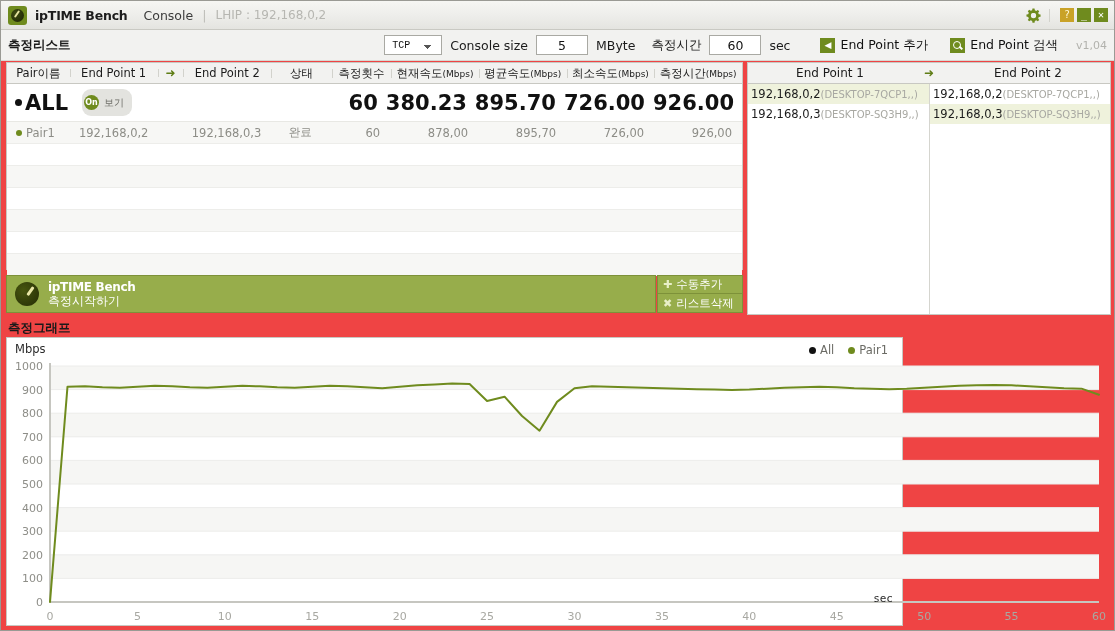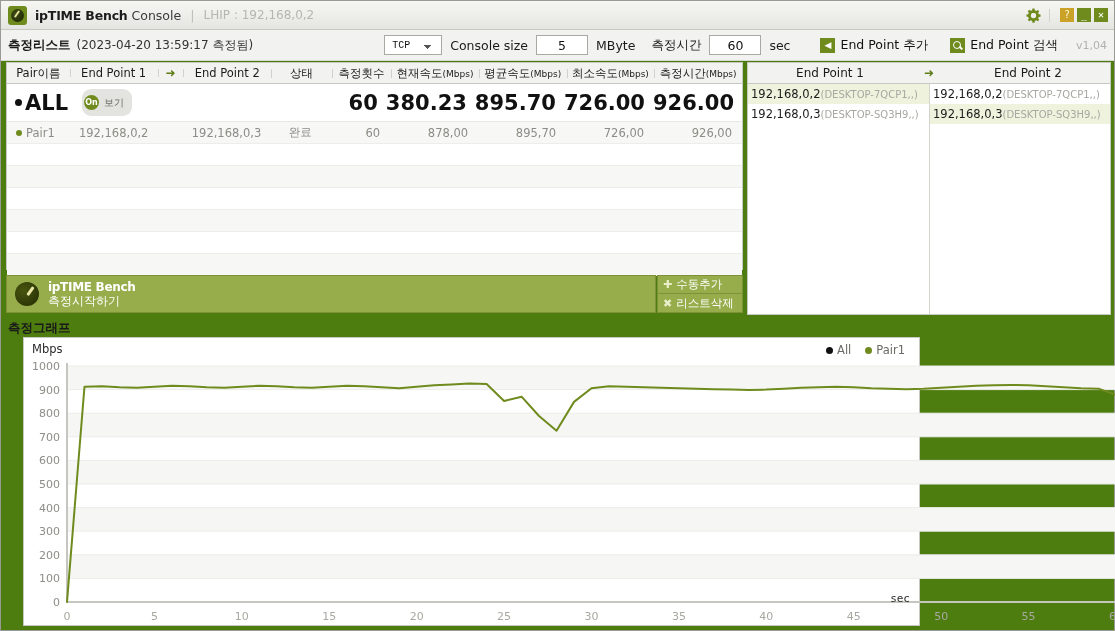--- a/index.html
+++ b/index.html
@@ -6,21 +6,21 @@
   html, body {
     margin: 0; padding: 0;
     width: 1115px; height: 631px;
     background: #ffffff;
     font-family: "DejaVu Sans", "Liberation Sans", sans-serif;
     overflow: hidden;
   }
   #app {
     position: relative;
     width: 1115px; height: 631px;
-    background: #4d7c0f;
+    background: #ef4444;
     border: 1px solid #9a9a94;
   }
 
   
   .titlebar {
     position: absolute; left: 0; top: 0; width: 1113px; height: 29px;
     background: linear-gradient(to bottom, #f6f6f3 0%, #ededea 55%, #e4e4e0 100%);
     border-bottom: 1px solid #c9c9c3;
     display: flex; align-items: center;
   }
@@ -33,21 +33,21 @@
     content: ""; position: absolute; left: 3px; top: 3px;
     width: 13px; height: 13px; border-radius: 50%;
     background: radial-gradient(circle at 35% 35%, #3d4a12 0%, #242d07 75%);
   }
   .app-logo::before {
     content: ""; position: absolute; left: 8px; top: 4px;
     width: 2px; height: 8px; background: #e6e3a0;
     transform: rotate(35deg); z-index: 2; border-radius: 1px;
   }
   .title-strong { font-size: 12.5px; font-weight: bold; color: #1c1c1c; letter-spacing: -0.2px;}
-  .title-normal { font-size: 12.5px; color: #3b3b3b; margin-left: 4px; }
+  .title-normal { font-size: 12.5px; color: #3b3b3b; margin-left: 16px; }
   .title-sep { color: #c0c0bb; margin: 0 9px; font-size: 13px; }
   .title-dim { font-size: 12px; color: #b6b6b1; }
   .tb-right { margin-left: auto; display: flex; align-items: center; padding-right: 6px; }
   .gear {
     width: 15px; height: 15px; margin-right: 8px; cursor: pointer;
   }
   .vline { width:1px; height:13px; background:#d2d2cc; margin-right:7px; }
   .winbtn {
     width: 14px; height: 14px; margin-left: 3px; position: relative;
     display: inline-block;
@@ -199,21 +199,21 @@
     display:flex; align-items:center; font-size:11.5px; color:#fff; cursor:pointer;
   }
   .sbtn + .sbtn { border-top:none; }
   .sbtn i { font-style:normal; margin:0 4px 0 5px; font-size:11px; color:#e8efc8; }
 
   
   .graph-title {
     position:absolute; left:7px; top:319px; font-size:12.5px; font-weight:bold; color:#1a1a1a;
   }
   .graph-panel {
-    position:absolute; left:22px; top:336px; width:897px; height:289px;
+    position:absolute; left:5px; top:336px; width:897px; height:289px;
     background:#fff; border:1px solid #c8c8c2;
   }
   .mbps-lbl { position:absolute; left:8px; top:4px; font-size:11.5px; color:#2b2b2b; }
   .legend { position:absolute; right:14px; top:5px; display:flex; align-items:center; font-size:11.5px; }
   .lg { display:flex; align-items:center; margin-left:14px; color:#6b6b65; }
   .lg .d { width:7px; height:7px; border-radius:50%; margin-right:4px; }
   .sec-lbl { position:absolute; right:9px; bottom:20px; font-size:11px; color:#2b2b2b;
              font-family:"DejaVu Sans Mono", monospace; }
   svg.plot { position:absolute; left:0; top:0; }
   .ytick { font-size:11px; fill:#8e8e88; text-anchor:end; font-family:"DejaVu Sans","Liberation Sans",sans-serif; }
@@ -243,21 +243,20 @@
           <span>_</span>
         </div>
       <div class="winbtn close">
           <span>✕</span>
         </div>
     </div>
   </div>
 
   <div class="toolbar">
     <span class="tb-title">측정리스트</span>
-    <span class="tb-sub">(2023-04-20 13:59:17 측정됨)</span>
     <div class="tb-group">
       <select class="proto">
         <option>TCP</option>
       </select>
       <span class="lbl">Console size</span>
       <input class="num" value="5" style="">
       <span class="lbl">MByte</span>
       <span class="lbl">측정시간</span>
       <input class="num" value="60" style="">
       <span class="lbl">sec</span>

